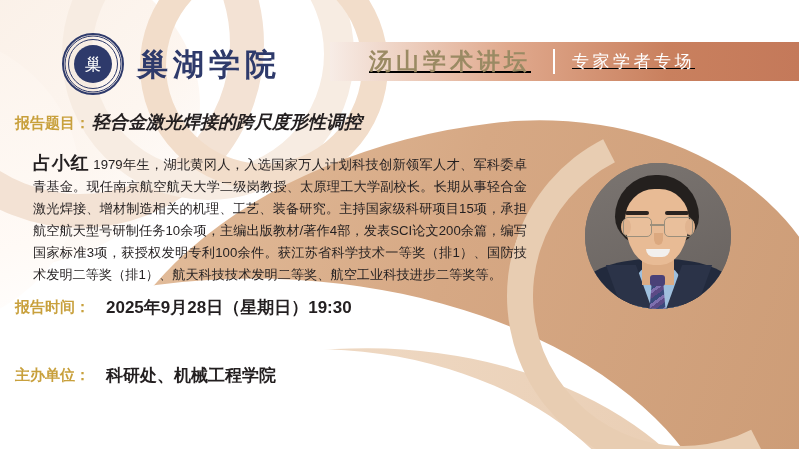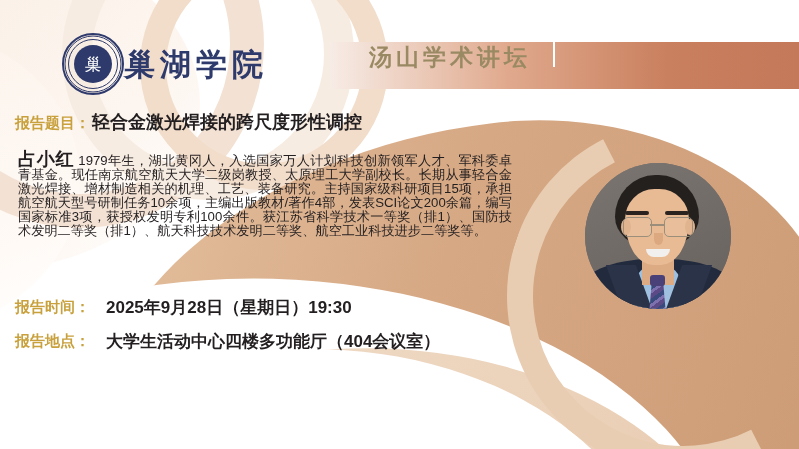--- a/index.html
+++ b/index.html
@@ -158,20 +158,21 @@
     justify-content: center;
     color: #ffffff;
     font-size: 17px;
     font-family: "DejaVu Serif", serif;
   }
   .seal .ticks {
     position: absolute; inset: 0;
     border-radius: 50%;
   }
   .uni-names {
+    margin-left: 13px;
     display: flex;
     flex-direction: row;
     justify-content: center;
     align-items: flex-end;
   }
   .uni-cn {
     font-family: "DejaVu Serif", "Liberation Serif", serif;
     font-size: 31px;
     font-weight: bold;
     color: #2e3a6b;
@@ -182,24 +183,25 @@
     font-size: 13.5px;
     font-weight: bold;
     color: #2e3a6b;
     letter-spacing: 2.0px;
     margin-top: 3px;
   }
 
   .banner {
     position: absolute;
     left: 330px; top: 42px;
-    width: 469px; height: 47px;
+    width: 469px; height: 39px;
     background: linear-gradient(90deg,#f7ece6 0%, #e0a98d 38%, #c9805e 72%, #c4795a 100%);
     display: flex;
-    align-items: flex-start;
+    align-items: center;
+    text-decoration: underline;
   }
   .banner-main {
     margin-left: 39px;
     font-family: "DejaVu Serif", "Liberation Serif", serif;
     font-size: 23px;
     font-weight: bold;
     color: #9a8a63;
     letter-spacing: 4px;
     white-space: nowrap;
   }
@@ -235,35 +237,35 @@
     white-space: nowrap;
   }
 
   .row-title {
     position: absolute;
     left: 15px; top: 110px;
     display: flex;
     align-items: baseline;
   }
   .row-title .label { font-size: 15px; }
-  .row-title .value-strong { font-size: 18px; margin-left: 2px; }
+  .row-title .value-strong { font-size: 18px; margin-left: 2px; font-style: italic; }
 
   .row-bio {
     position: absolute;
     left: 15px; top: 152px;
     width: 560px;
     display: flex;
     align-items: flex-start;
   }
   .row-bio .label { padding-top: 4px; }
   .bio-body {
-    margin-left: 3px;
+    margin-left: 18px;
     width: 494px;
     font-size: 13.2px;
-    line-height: 14px;
+    line-height: 22px;
     color: #231f20;
     text-align: justify;
     text-justify: inter-character;
   }
   .bio-name {
     font-size: 18px;
     font-weight: bold;
     color: #231f20;
     letter-spacing: 0.5px;
   }
@@ -436,20 +438,21 @@
         <div class="core">巢</div>
       </div>
       <div class="uni-names">
         <div class="uni-cn">巢湖学院</div>
       </div>
     </div>
 
     <div class="banner">
       <div class="banner-main">汤山学术讲坛</div>
       <div class="banner-divider"></div>
+      <div class="banner-sub">专家学者专场</div>
     </div>
 
   </div>
 
   <div class="content">
 
     <div class="row-title">
       <span class="label">报告题目：</span>
       <span class="value-strong">轻合金激光焊接的跨尺度形性调控</span>
     </div>
@@ -459,25 +462,25 @@
         <span class="bio-name">占小红</span>
         <span>1979年生，湖北黄冈人，入选国家万人计划科技创新领军人才、军科委卓青基金。现任南京航空航天大学二级岗教授、太原理工大学副校长。长期从事轻合金激光焊接、增材制造相关的机理、工艺、装备研究。主持国家级科研项目15项，承担航空航天型号研制任务10余项，主编出版教材/著作4部，发表SCI论文200余篇，编写国家标准3项，获授权发明专利100余件。获江苏省科学技术一等奖（排1）、国防技术发明二等奖（排1）、航天科技技术发明二等奖、航空工业科技进步二等奖等。</span>
       </div>
     </div>
 
     <div class="row-info row-time">
       <span class="label">报告时间：</span>
       <span class="value-strong">2025年9月28日（星期日）19:30</span>
     </div>
 
-    <div class="row-info row-place">
-      <span class="label">报告地点：</span>
-      <span class="value-strong">大学生活动中心四楼多功能厅（404会议室）</span>
-    </div>
-
+
+    <div class="row-info row-host">
+      <span class="label">主办单位：</span>
+      <span class="value-strong">科研处、机械工程学院</span>
+    </div>
 
   </div>
 
   <div class="portrait">
     <div class="bgwall"></div>
     <div class="suit"></div>
     <div class="shirt"></div>
     <div class="lapel-l"></div>
     <div class="lapel-r"></div>
     <div class="tie"></div>

